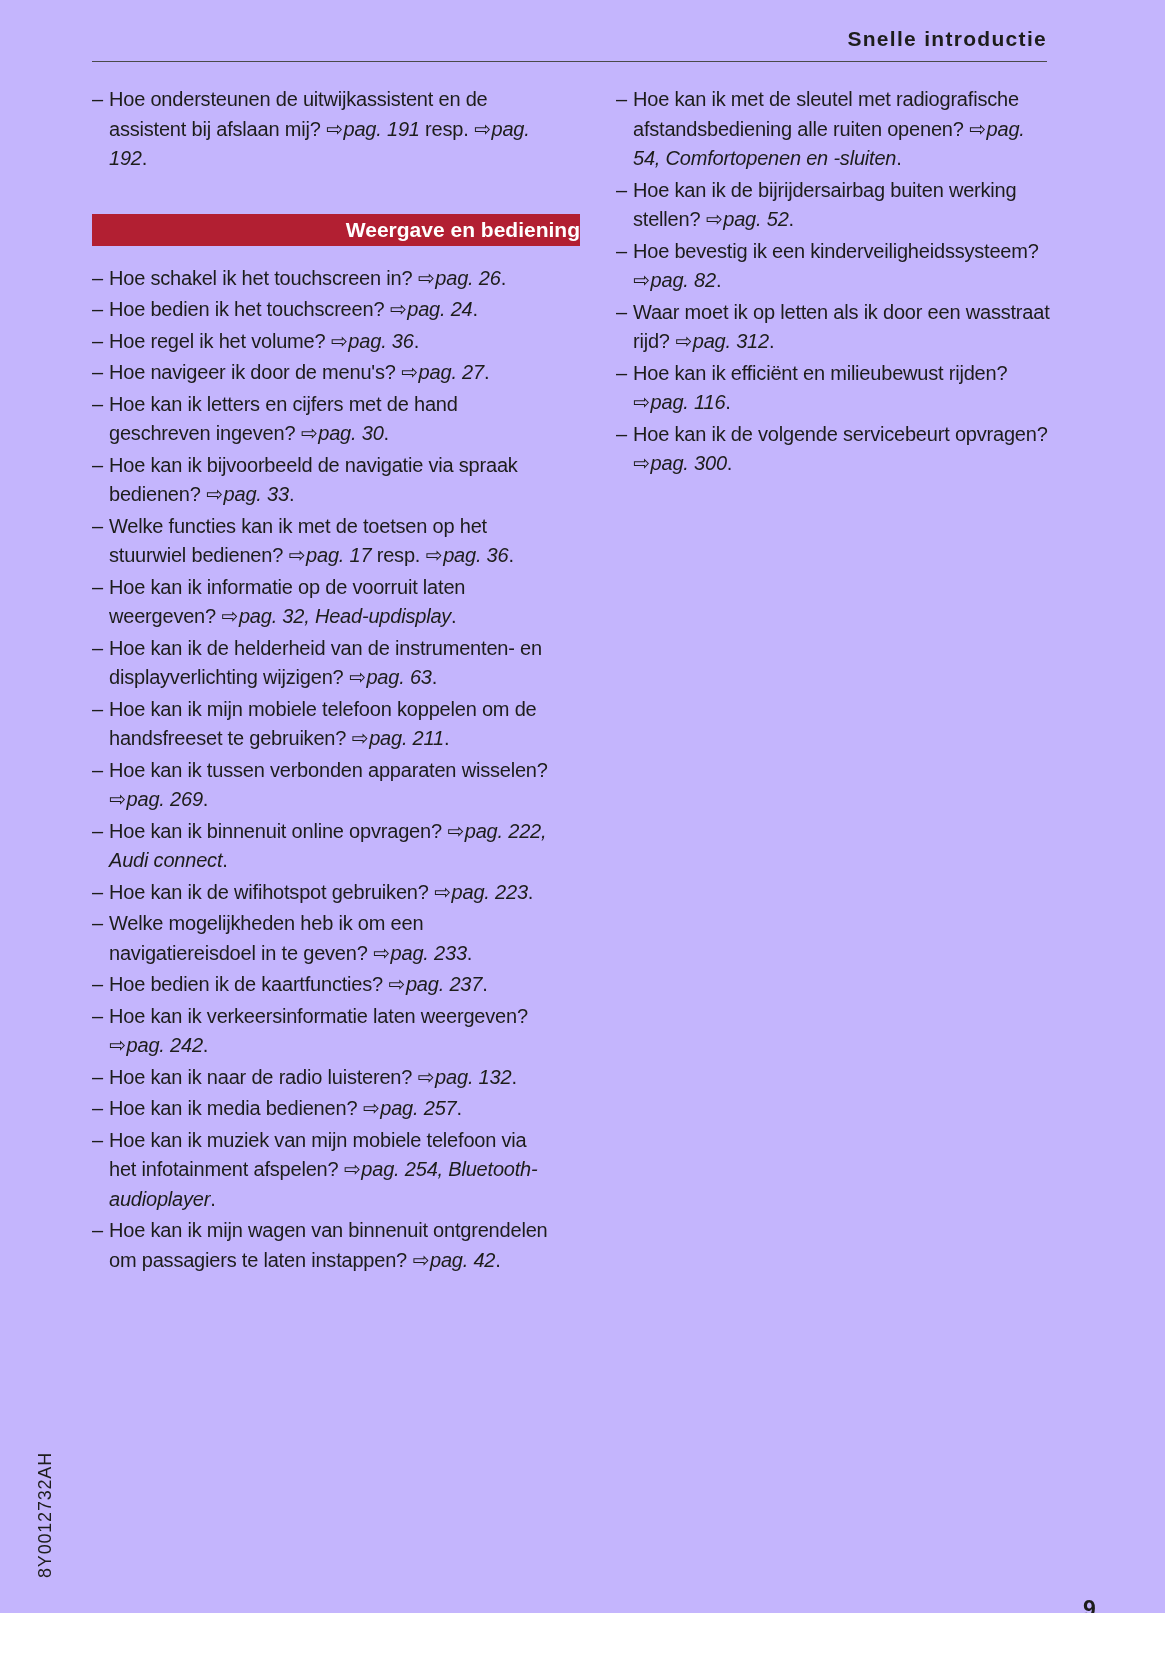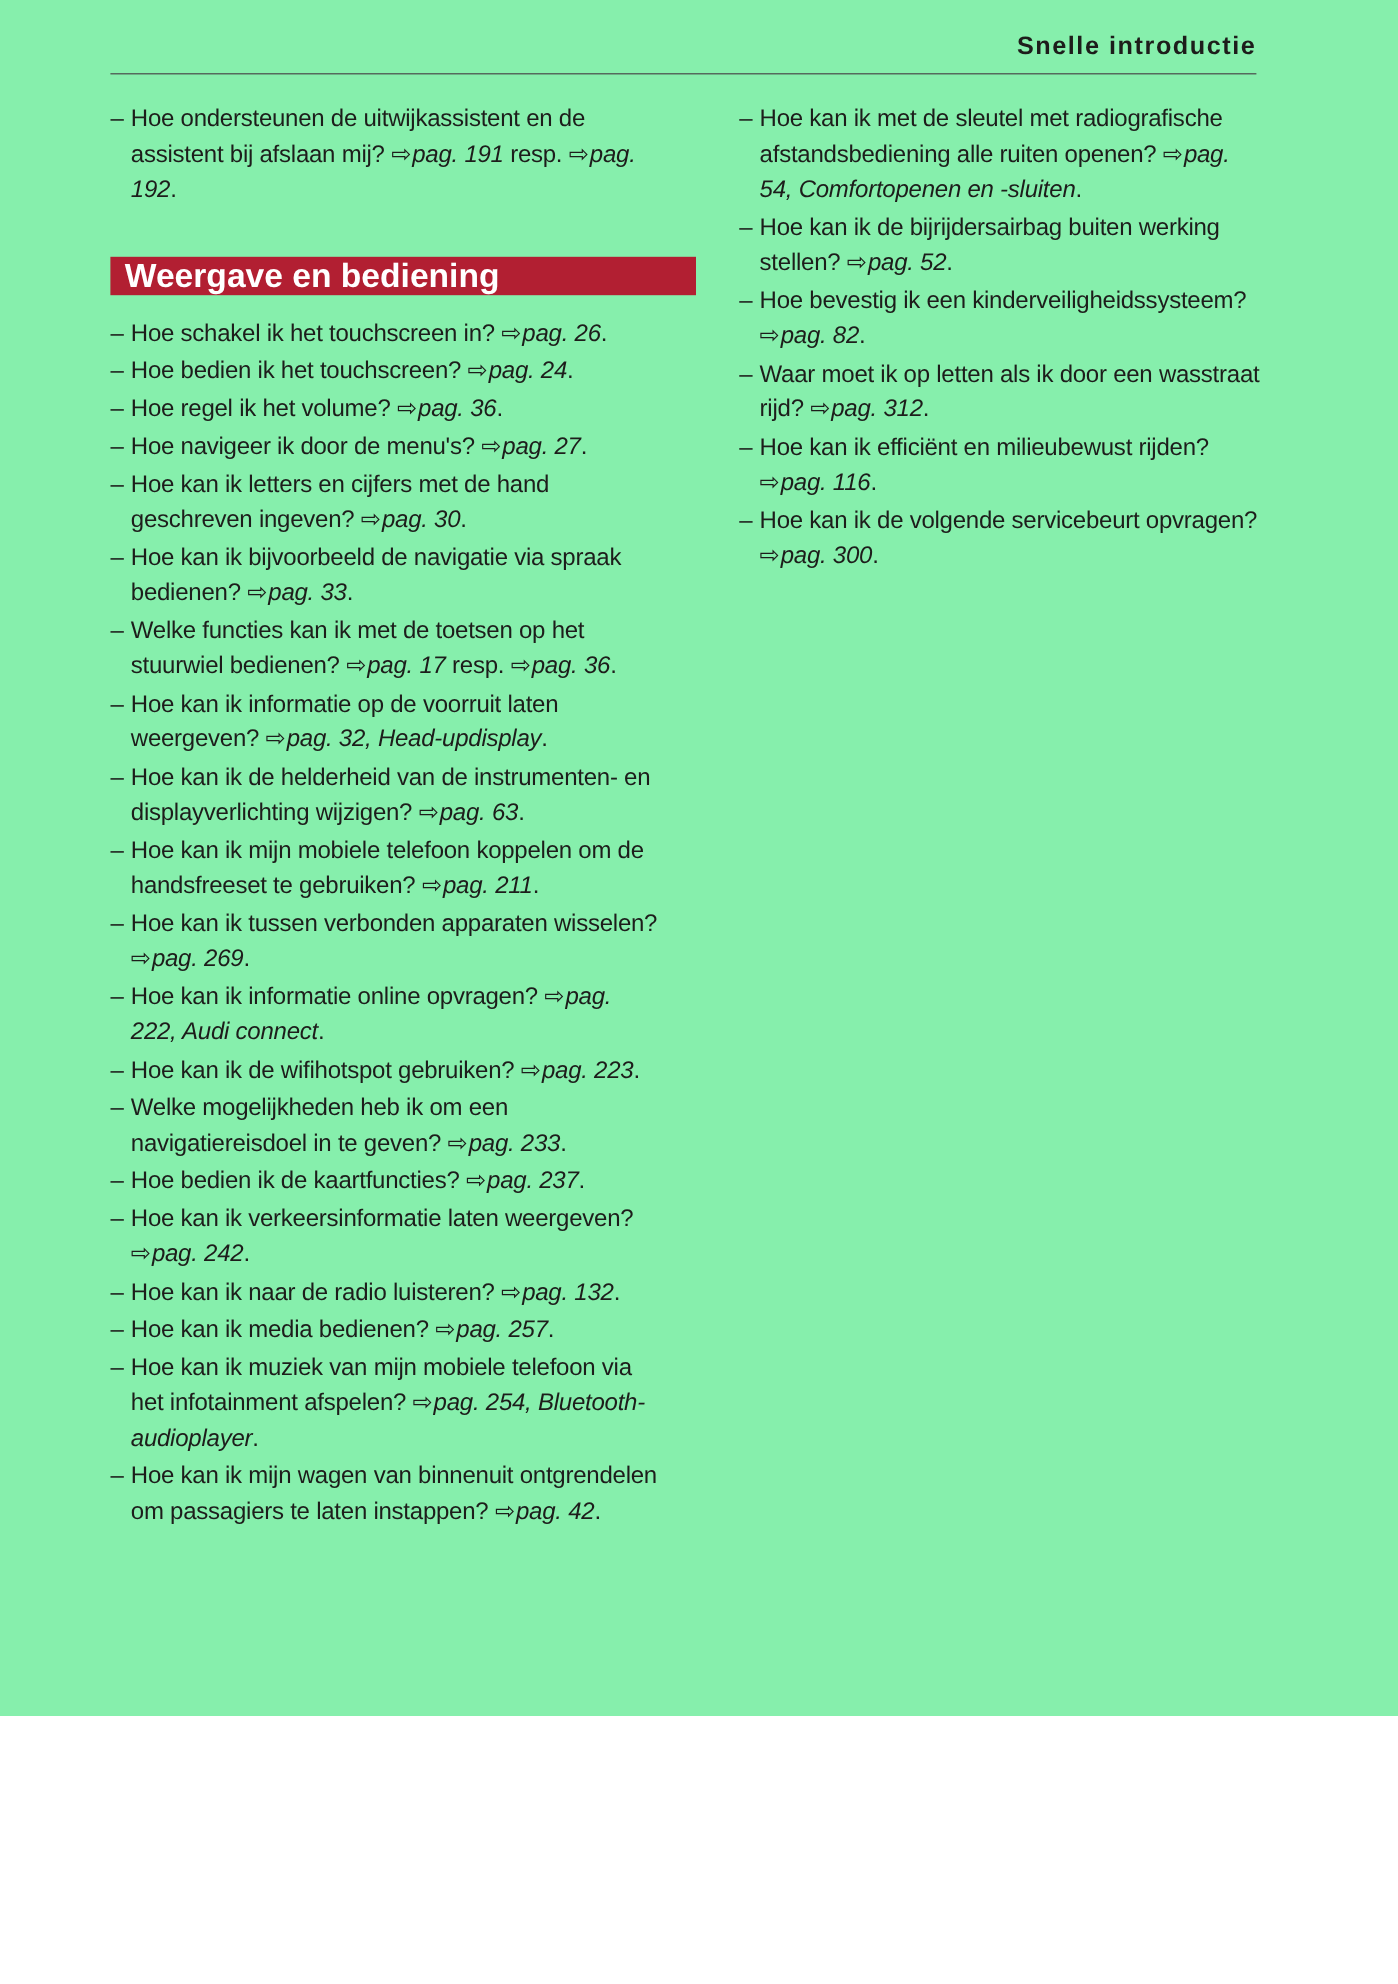--- a/index.html
+++ b/index.html
@@ -3,22 +3,22 @@
 <meta charset="utf-8">
 <style>
   html, body {
     margin: 0;
     padding: 0;
     background: #ffffff;
   }
   .page {
     position: relative;
     width: 1165px;
-    height: 1430px;
-    background: #86efac;
+    height: 1613px;
+    background: #c4b5fd;
     font-family: "Liberation Sans", "DejaVu Sans", sans-serif;
     color: #1d1d1b;
     overflow: hidden;
   }
   .page-header-title {
     position: absolute;
     top: 27px;
     right: 118px;
     font-size: 21px;
     font-weight: bold;
@@ -47,22 +47,23 @@
   .section-heading {
     width: 488px;
     height: 32px;
     line-height: 32px;
     box-sizing: border-box;
     padding-left: 12px;
     margin: 40px 0 18px 0;
     background: #b21f32;
     color: #ffffff;
     font-weight: bold;
-    font-size: 28px;
+    font-size: 21px;
     letter-spacing: 0;
+    text-align: right;
   }
   .qa-list { margin: 0; padding: 0; }
   .qa-item {
     display: flex;
     align-items: flex-start;
     margin: 0 0 2px 0;
   }
   .dash {
     flex: 0 0 17px;
     width: 17px;
@@ -151,21 +152,21 @@
         <div class="qa-item">
           <span class="dash">–</span>
           <span class="item-body"><span>Hoe kan ik mijn mobiele telefoon koppelen om de handsfreeset te gebruiken? </span><span class="ref"><span class="arrow-glyph">⇨</span><span class="ref-text">pag. 211</span></span><span>.</span></span>
         </div>
         <div class="qa-item">
           <span class="dash">–</span>
           <span class="item-body"><span>Hoe kan ik tussen verbonden apparaten wisselen? </span><span class="ref"><span class="arrow-glyph">⇨</span><span class="ref-text">pag. 269</span></span><span>.</span></span>
         </div>
         <div class="qa-item">
           <span class="dash">–</span>
-          <span class="item-body"><span>Hoe kan ik informatie online opvragen? </span><span class="ref"><span class="arrow-glyph">⇨</span><span class="ref-text">pag. 222, Audi connect</span></span><span>.</span></span>
+          <span class="item-body"><span>Hoe kan ik binnenuit online opvragen? </span><span class="ref"><span class="arrow-glyph">⇨</span><span class="ref-text">pag. 222, Audi connect</span></span><span>.</span></span>
         </div>
         <div class="qa-item">
           <span class="dash">–</span>
           <span class="item-body"><span>Hoe kan ik de wifihotspot gebruiken? </span><span class="ref"><span class="arrow-glyph">⇨</span><span class="ref-text">pag. 223</span></span><span>.</span></span>
         </div>
         <div class="qa-item">
           <span class="dash">–</span>
           <span class="item-body"><span>Welke mogelijkheden heb ik om een navigatiereisdoel in te geven? </span><span class="ref"><span class="arrow-glyph">⇨</span><span class="ref-text">pag. 233</span></span><span>.</span></span>
         </div>
         <div class="qa-item">

